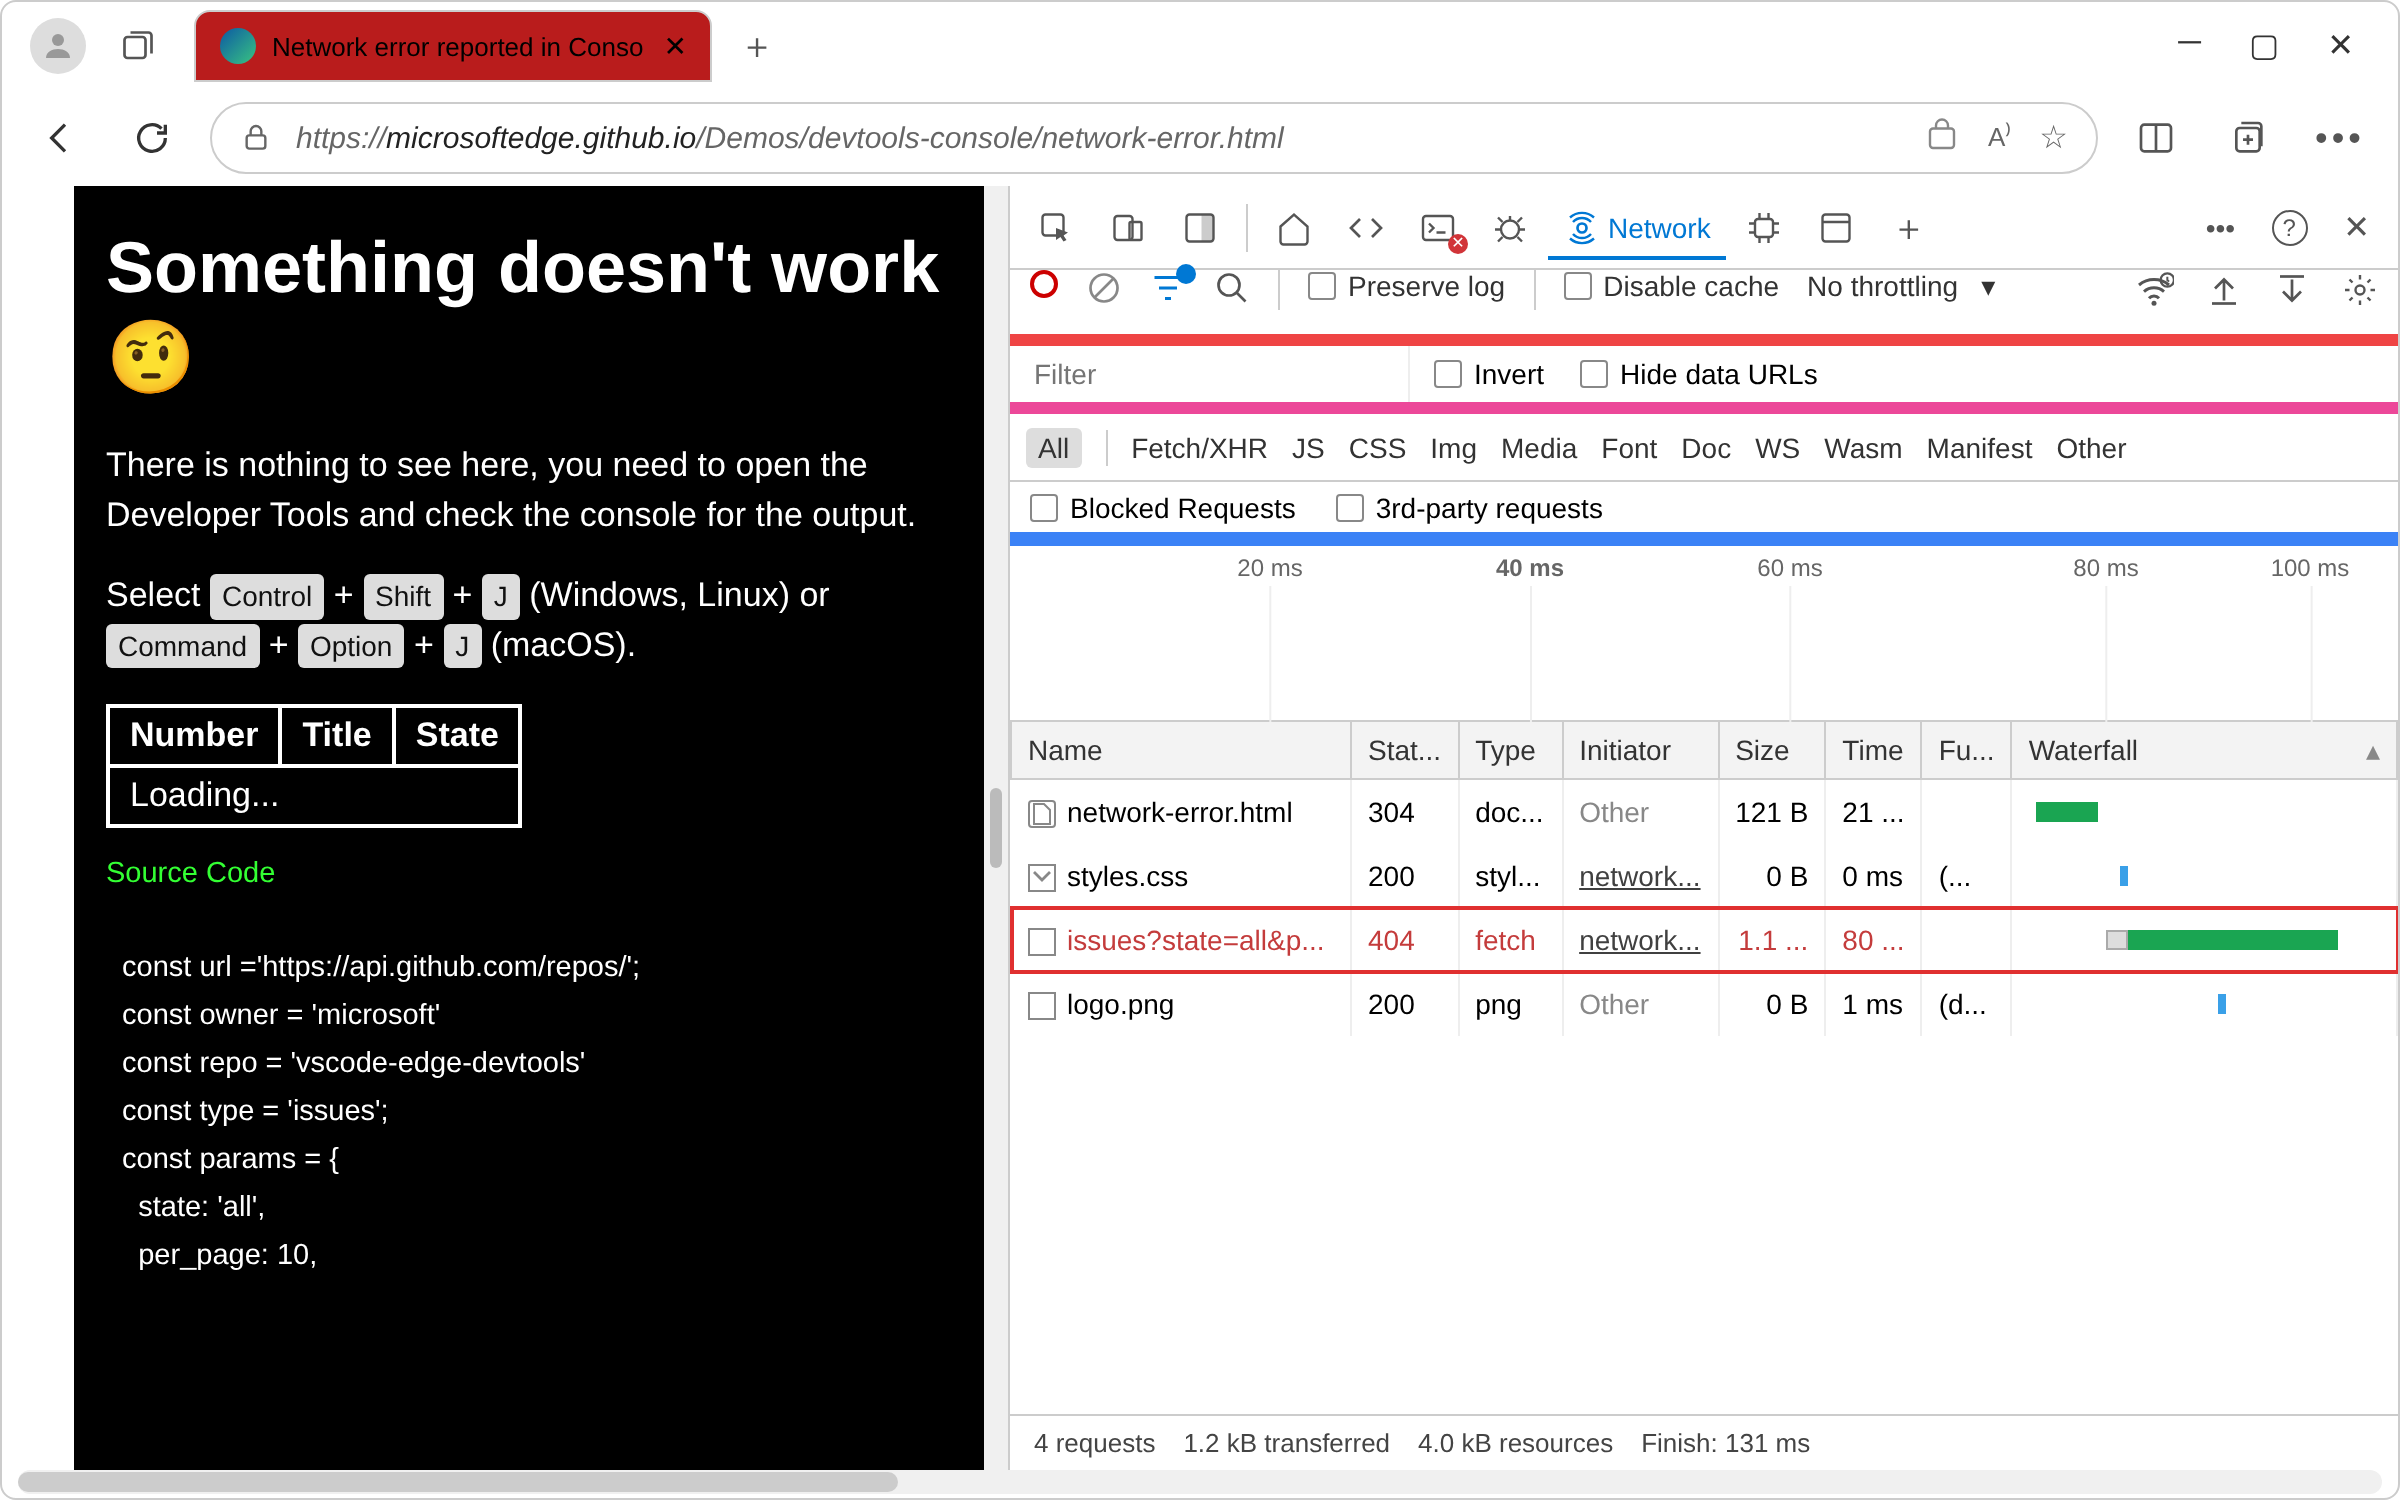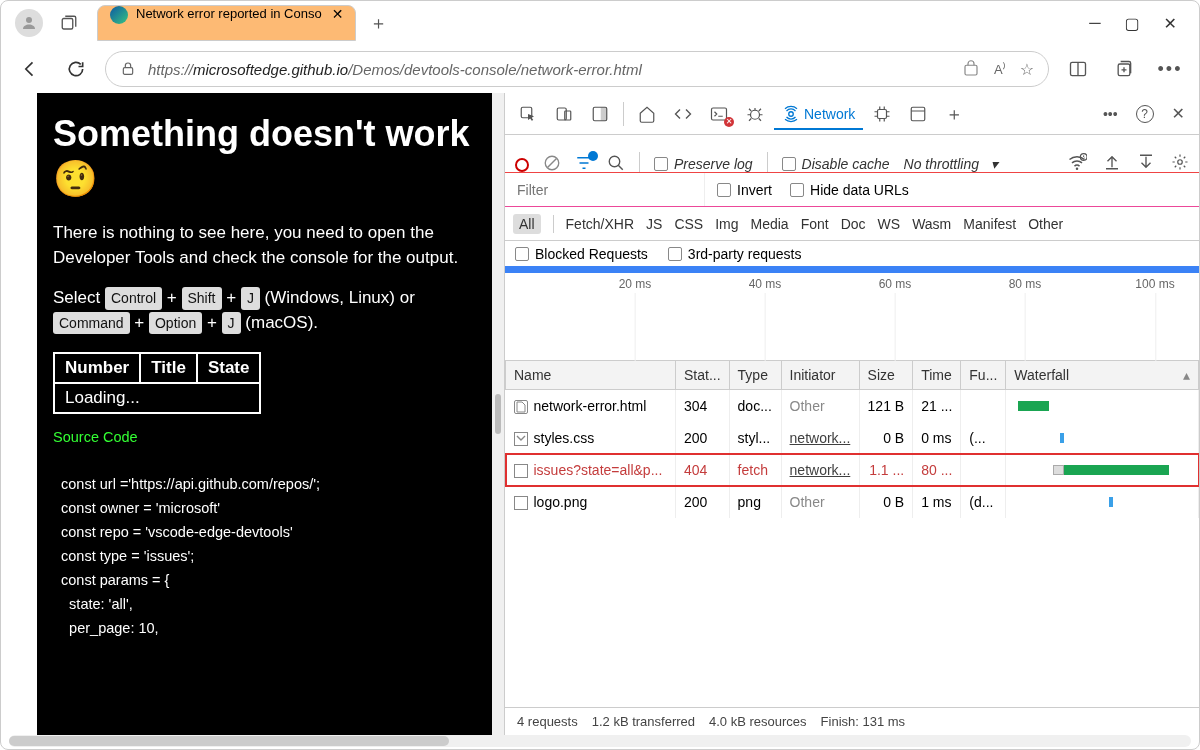--- a/index.html
+++ b/index.html
@@ -2,21 +2,21 @@
 <html><head>
 <meta charset="utf-8">
 <style>
 * { box-sizing: border-box; margin: 0; padding: 0; font-family: "Segoe UI", Arial, sans-serif; }
 body { width: 1200px; height: 750px; background: #fff; border: 1px solid #ccc; border-radius: 8px; overflow: hidden; position: relative; }
 
 
 .titlebar { display: flex; align-items: center; height: 44px; padding: 0 8px; }
 .titlebar .profile { width: 28px; height: 28px; border-radius: 50%; background: #ddd; display: flex; align-items: center; justify-content: center; margin: 0 6px; }
 .titlebar .tab-mgr { width: 32px; height: 32px; display: flex; align-items: center; justify-content: center; margin: 0 4px; }
-.titlebar .tab { display: flex; align-items: flex-start; background: #fdba74; border: 1px solid #ccc; border-radius: 8px 8px 0 0; height: 36px; padding: 0 12px; margin-left: 8px; max-width: 280px; }
+.titlebar .tab { display: flex; align-items: center; background: #b91c1c; border: 1px solid #ccc; border-radius: 8px 8px 0 0; height: 36px; padding: 0 12px; margin-left: 8px; max-width: 280px; }
 .titlebar .tab .favicon { width: 18px; height: 18px; border-radius: 50%; background: linear-gradient(135deg,#0c59a4,#39c481); margin-right: 8px; flex-shrink:0; }
 .titlebar .tab .title { font-size: 13px; white-space: nowrap; overflow: hidden; text-overflow: ellipsis; flex:1; }
 .titlebar .tab .close { margin-left: 10px; font-size: 14px; }
 .titlebar .newtab { width: 32px; height: 32px; display: flex; align-items: center; justify-content: center; margin-left: 6px; font-size: 18px; color:#555; }
 .titlebar .wincontrols { margin-left: auto; display: flex; gap: 24px; padding: 0 14px; color:#333; }
 
 
 .addrbar { display: flex; align-items: center; height: 48px; padding: 0 12px; gap: 12px; }
 .iconbtn { width: 34px; height: 34px; display: flex; align-items: center; justify-content: center; border-radius: 6px; color:#555; }
 .omnibox { flex: 1; display: flex; align-items: center; height: 36px; border: 1px solid #ccc; border-radius: 18px; padding: 0 14px; background:#fff; }
@@ -42,28 +42,28 @@
 
 
 .devtools { flex:1; display:flex; flex-direction:column; border-left:1px solid #ccc; }
 .dt-tabs { display:flex; align-items:center; height:42px; border-bottom:1px solid #ccc; padding: 0 6px; gap:2px; }
 .dt-tab { padding: 6px 8px; color:#555; display:flex; align-items:center; gap:4px; font-size:14px; position:relative; }
 .dt-tab.active { color:#0078d4; }
 .dt-tab.active::after { content:""; position:absolute; bottom:-1px; left:0; right:0; height:2px; background:#0078d4; }
 .dt-tabs .spacer { flex:1; }
 .dt-tab svg { width:18px; height:18px; }
 
-.dt-toolbar { display:flex; align-items:flex-end; height:38px; border-bottom:1px solid #ef4444; padding: 0 10px; gap:14px; font-size:14px; color:#333;font-style:italic; }
+.dt-toolbar { display:flex; align-items:flex-start; height:38px; border-bottom:6px solid #ef4444; padding: 0 10px; gap:14px; font-size:14px; color:#333; }
 .dt-toolbar .rec { width:14px; height:14px; border:2px solid #c00; border-radius:50%; }
 .dt-toolbar .sep { width:1px; height:20px; background:#ccc; }
 .dt-check { display:flex; align-items:center; gap:6px; }
 .dt-check .box { width:14px; height:14px; border:1px solid #888; border-radius:2px; }
 .dt-toolbar .right { margin-left:auto; display:flex; gap:16px; align-items:center; color:#555; }
 
-.dt-filterrow { display:flex; align-items:center; height:34px; border-bottom:1px solid #ec4899; font-size:14px; }
+.dt-filterrow { display:flex; align-items:center; height:34px; border-bottom:6px solid #ec4899; font-size:14px; }
 .dt-filterrow input { border:none; padding: 0 12px; width: 200px; font-size:14px; outline:none; color:#888; height:100%; border-right:1px solid #eee; }
 .dt-filterrow .checks { display:flex; gap:18px; padding: 0 12px; }
 
 .dt-cats { display:flex; align-items:center; height:34px; border-bottom:1px solid #ccc; padding:0 8px; gap:12px; font-size:14px; color:#333; }
 .dt-cats .cat.active { background:#ddd; padding:2px 6px; border-radius:3px; }
 .dt-cats .sep2 { width:1px; height:18px; background:#ccc; }
 
 .dt-blocked { display:flex; align-items:center; height:32px; border-bottom:7px solid #3b82f6; padding:0 10px; gap:20px; font-size:14px; }
 
 .dt-timeline { height:88px; border-bottom:1px solid #ccc; position:relative; }
@@ -368,23 +368,23 @@
           <span>Blocked Requests</span>
         </label>
       <label class="dt-check">
           <span class="box"></span>
           <span>3rd-party requests</span>
         </label>
     </div>
 
     <div class="dt-timeline" id="timeline">
         <div class="tick" style="left: 130px;">20 ms</div>
-        <div class="tick" style="left: 260px;">40 ms</div>
+        <div class="tick" style="left: 260px; font-weight: bold;">40 ms</div>
         <div class="tick" style="left: 390px;">60 ms</div>
-        <div class="tick" style="left: 520px;">80 ms</div>
+        <div class="tick" style="left: 548px;">80 ms</div>
         <div class="tick" style="left: 650px;">100 ms</div>
       </div>
 
     <div class="dt-grid">
       <table>
         <colgroup>
             <col style="width:170px">
             <col style="width:48px">
             <col style="width:52px">
             <col style="width:78px">

